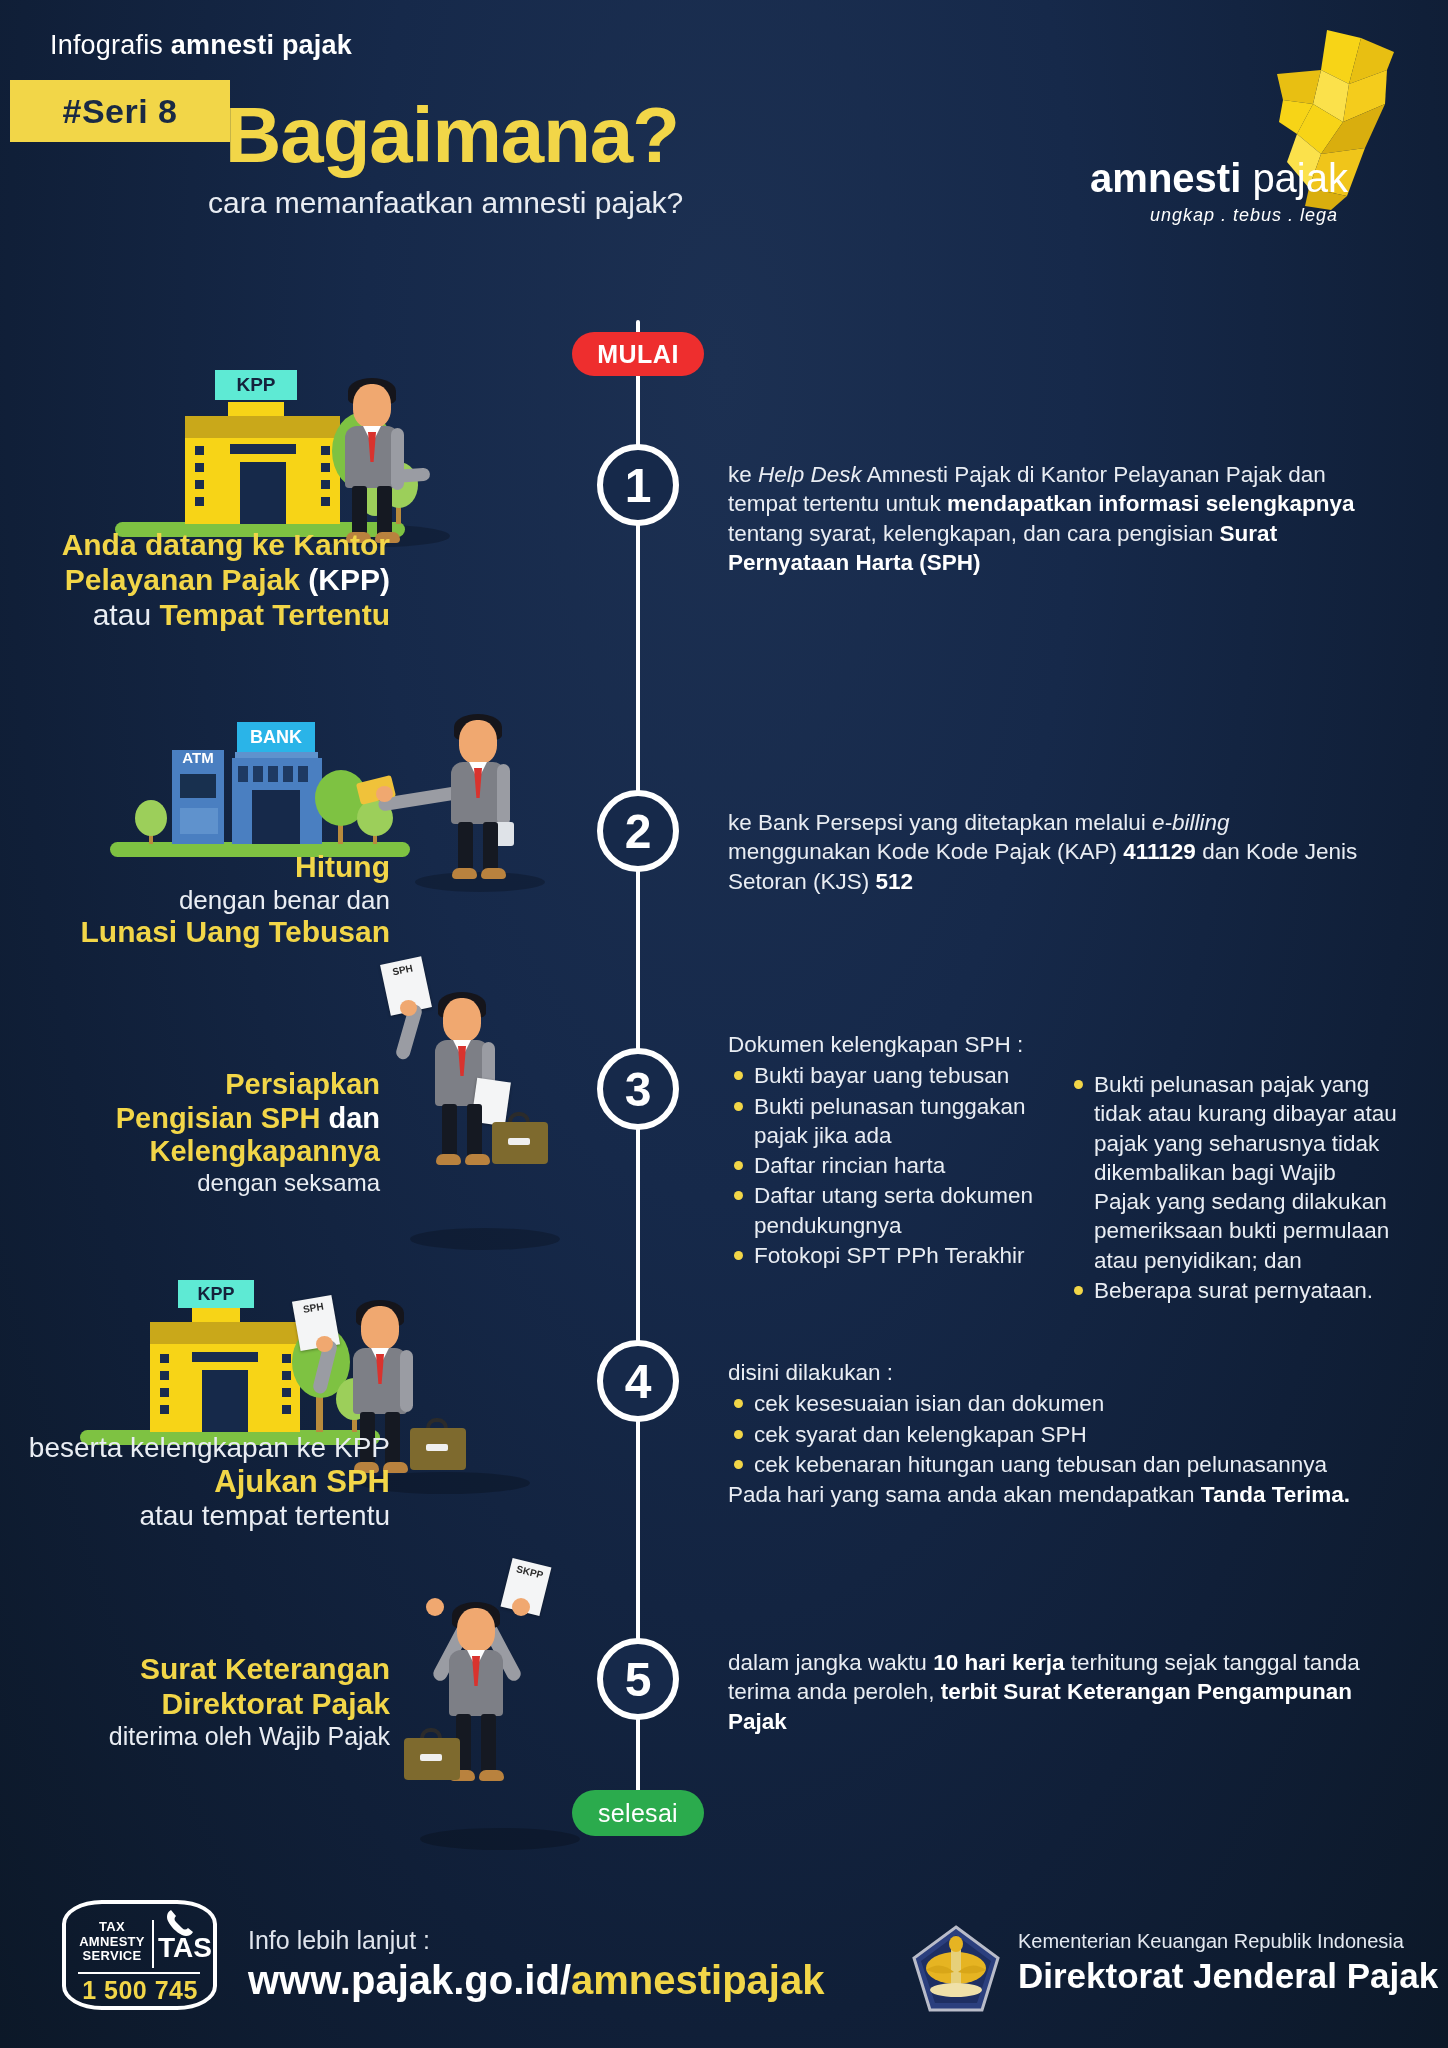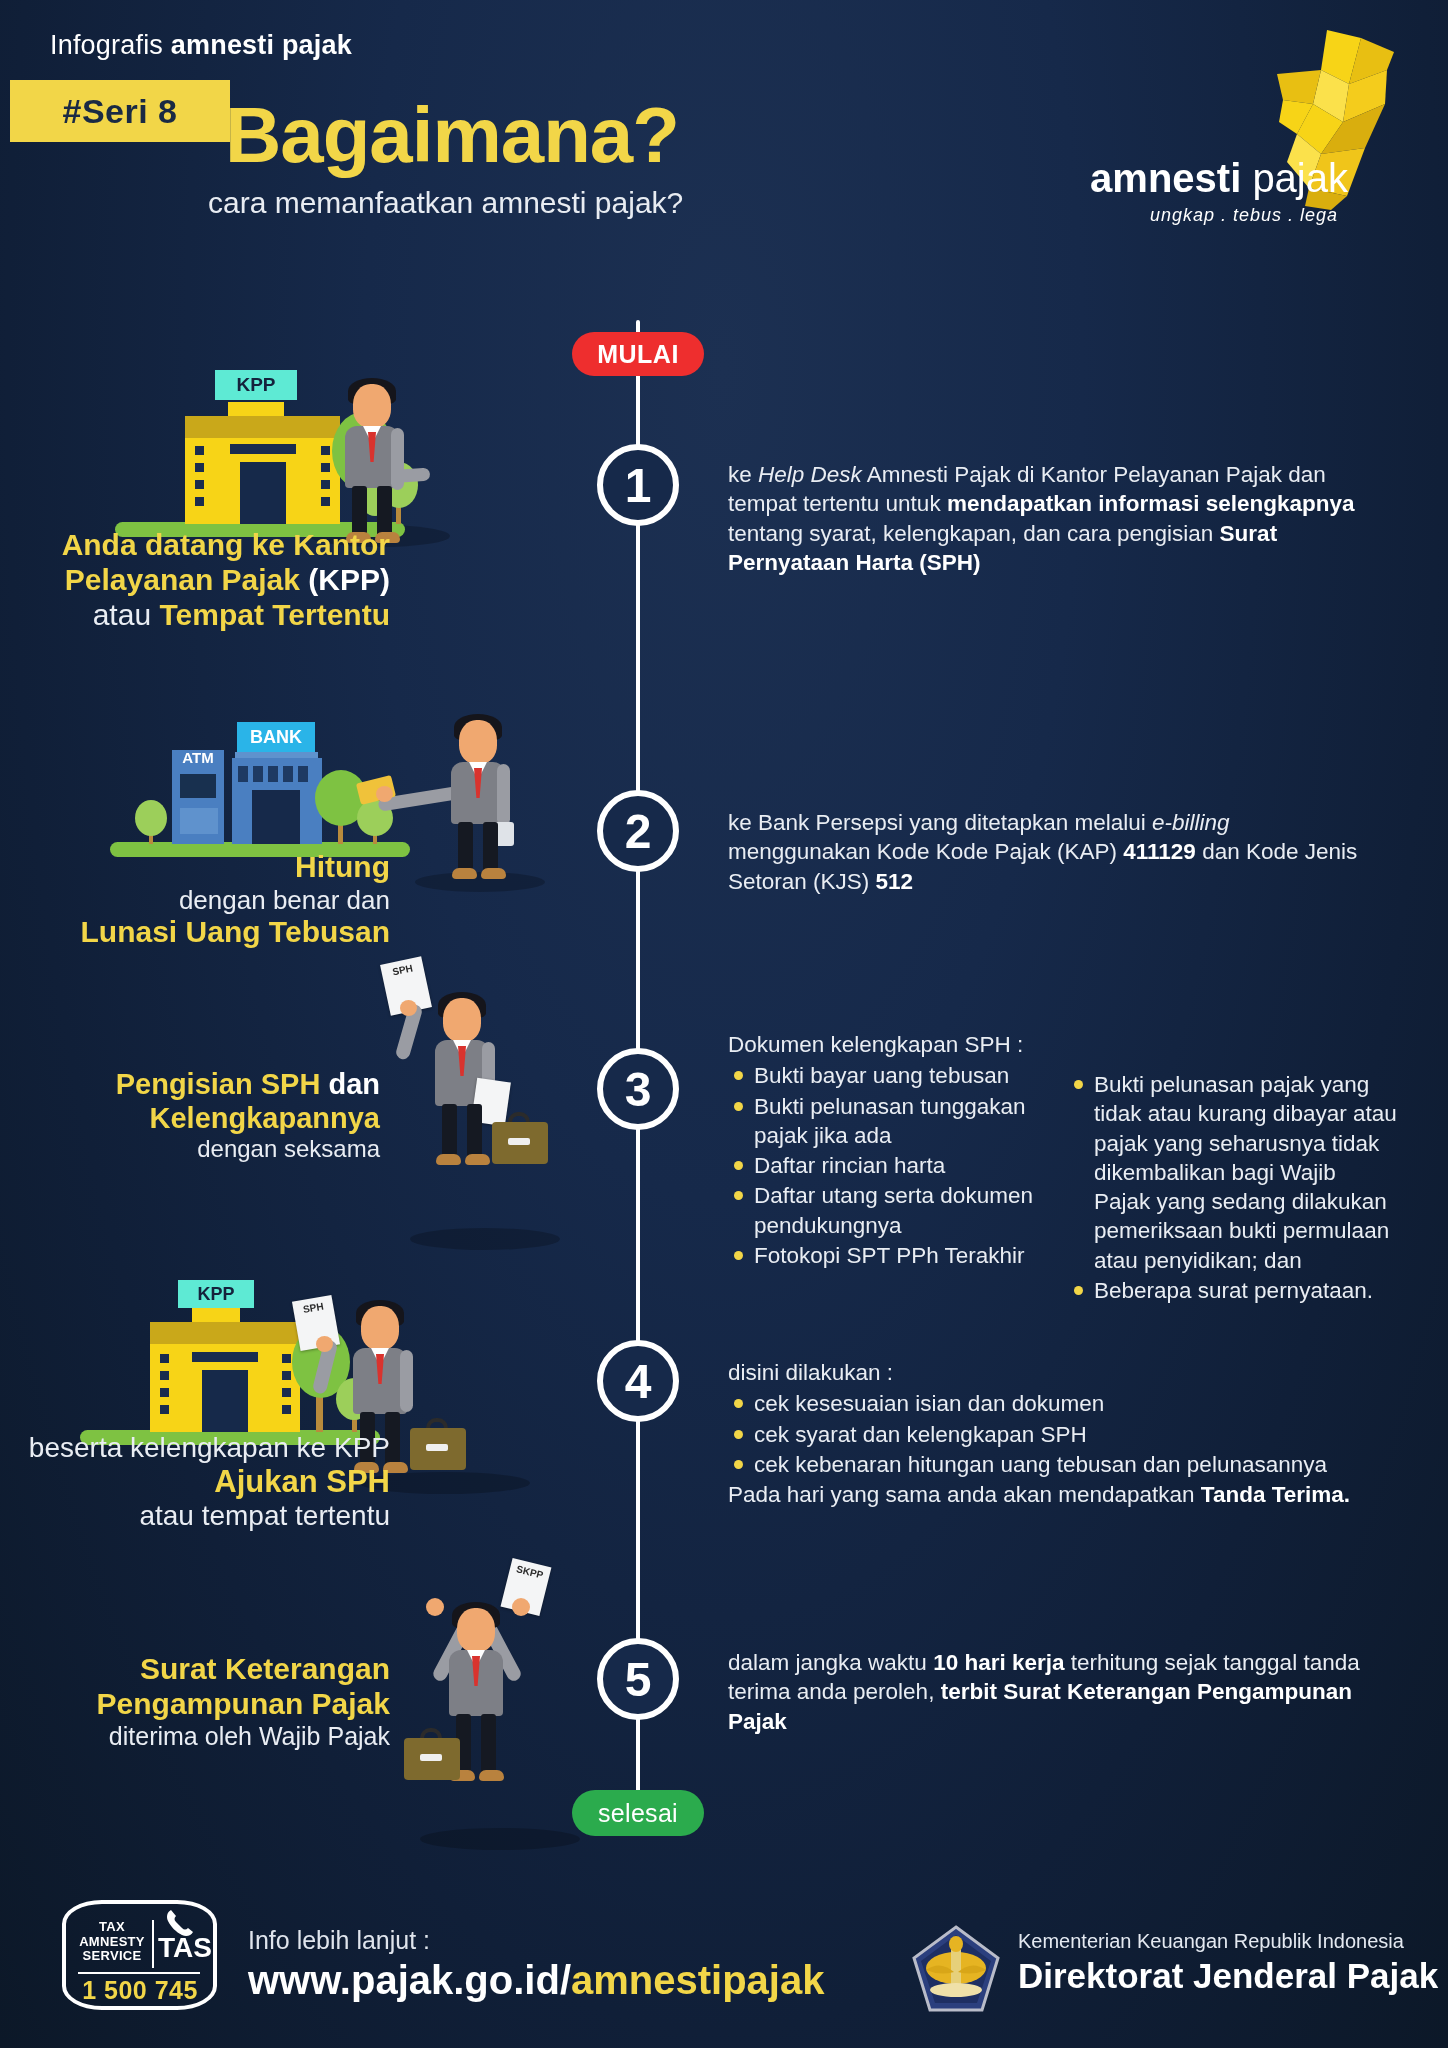--- a/index.html
+++ b/index.html
@@ -290,20 +290,21 @@
   <div class="p-leg" style="left:52px; top:144px; width:15px; height:56px;"></div>
   <div class="p-leg" style="left:77px; top:144px; width:15px; height:56px;"></div>
   <div class="p-shoe" style="left:46px; top:194px; width:25px; height:11px;"></div>
   <div class="p-shoe" style="left:75px; top:194px; width:25px; height:11px;"></div>
   <div class="bag-handle" style="left:118px; top:152px; width:22px; height:12px;"></div>
   <div class="bag" style="left:102px; top:162px; width:56px; height:42px;"></div>
   <div class="abs" style="left:118px; top:178px; width:22px; height:7px; background:#efefef; border-radius:2px;"></div>
 </div>
 
 <div class="abs cap" style="left:20px; top:1068px; width:360px; font-size:29px;">
+  <div><span class="y">Persiapkan</span></div>
   <div><span class="y">Pengisian SPH </span><span class="w">dan</span></div>
   <div><span class="y">Kelengkapannya</span></div>
   <div style="font-size:24px;"><span class="wn">dengan seksama</span></div>
 </div>
 
 <div class="abs body-text" style="left:728px; top:1030px; width:320px;">
   <div>Dokumen kelengkapan SPH :</div>
   <ul class="bul" id="step3-left-list">
       <li>Bukti bayar uang tebusan</li>
       <li>Bukti pelunasan tunggakan pajak jika ada</li>
@@ -395,21 +396,21 @@
   <div class="p-leg" style="left:91px; top:174px; width:15px; height:62px;"></div>
   <div class="p-shoe" style="left:60px; top:230px; width:25px; height:11px;"></div>
   <div class="p-shoe" style="left:89px; top:230px; width:25px; height:11px;"></div>
   <div class="bag-handle" style="left:30px; top:188px; width:22px; height:12px;"></div>
   <div class="bag" style="left:14px; top:198px; width:56px; height:42px;"></div>
   <div class="abs" style="left:30px; top:214px; width:22px; height:7px; background:#efefef; border-radius:2px;"></div>
 </div>
 
 <div class="abs cap" style="left:20px; top:1652px; width:370px; font-size:30px;">
   <div><span class="y">Surat Keterangan</span></div>
-  <div><span class="y">Pengampunan Pajak</span></div>
+  <div><span class="y">Direktorat Pajak</span></div>
   <div style="font-size:25px;"><span class="wn">diterima oleh Wajib Pajak</span></div>
 </div>
 
 <div class="abs body-text" id="step5-body" style="left:728px; top:1648px; width:660px;"><span>dalam jangka waktu </span><b>10 hari kerja</b><span> terhitung sejak tanggal tanda terima anda peroleh, </span><b>terbit Surat Keterangan Pengampunan Pajak</b></div>
 
 <div class="abs" id="tas-logo">
   <div id="tas-shape"></div>
   <div id="tas-left">
     <div>TAX</div>
     <div>AMNESTY</div>

